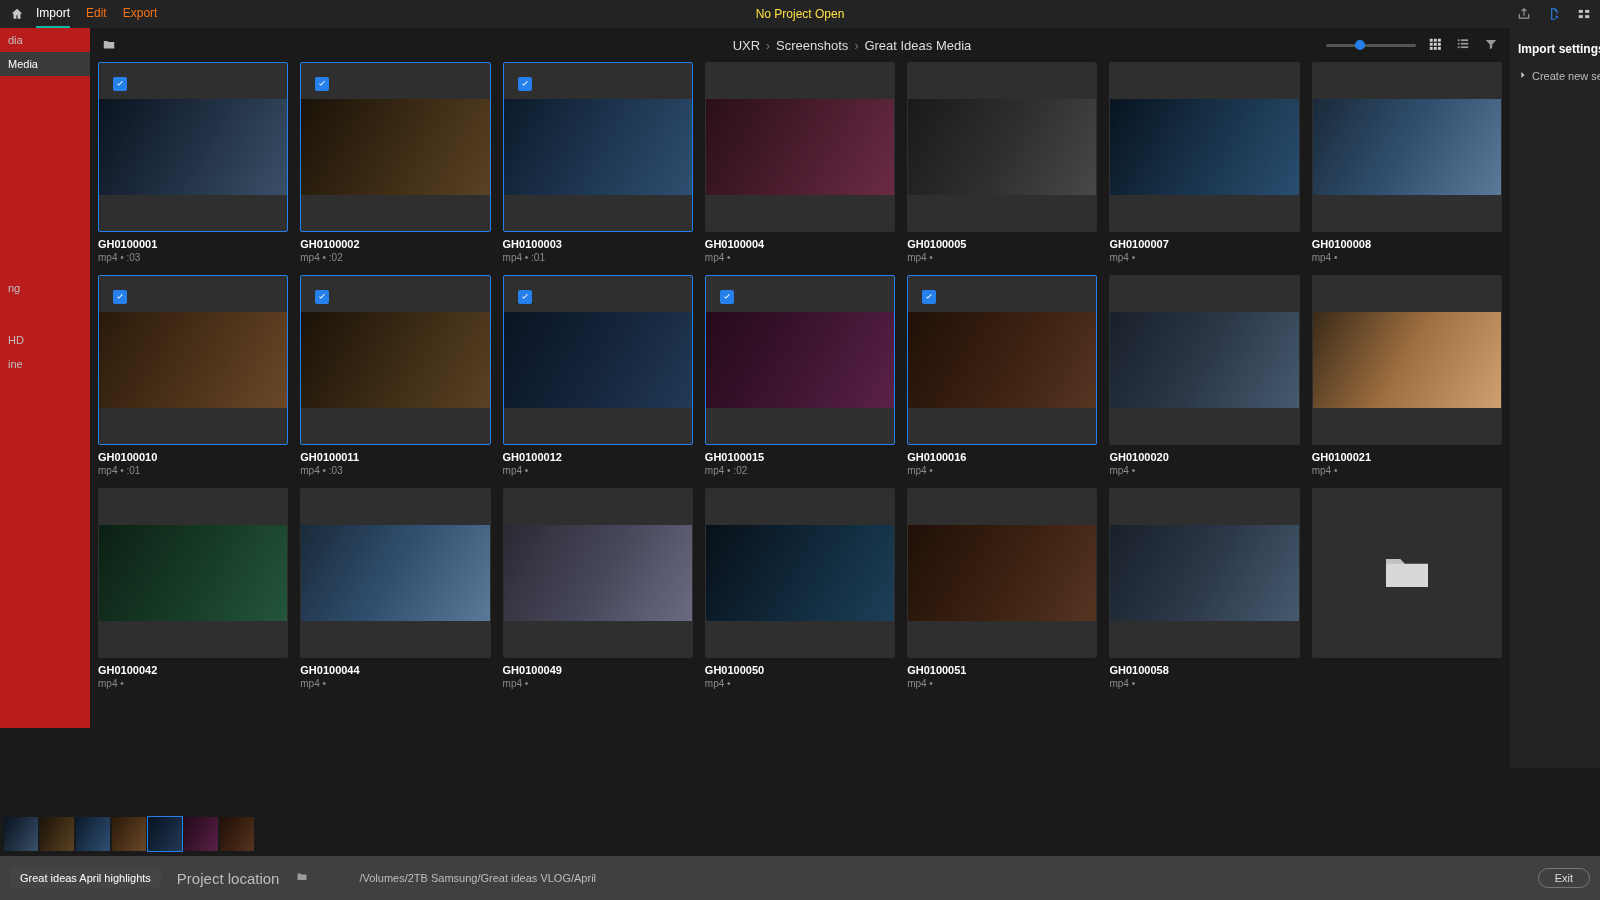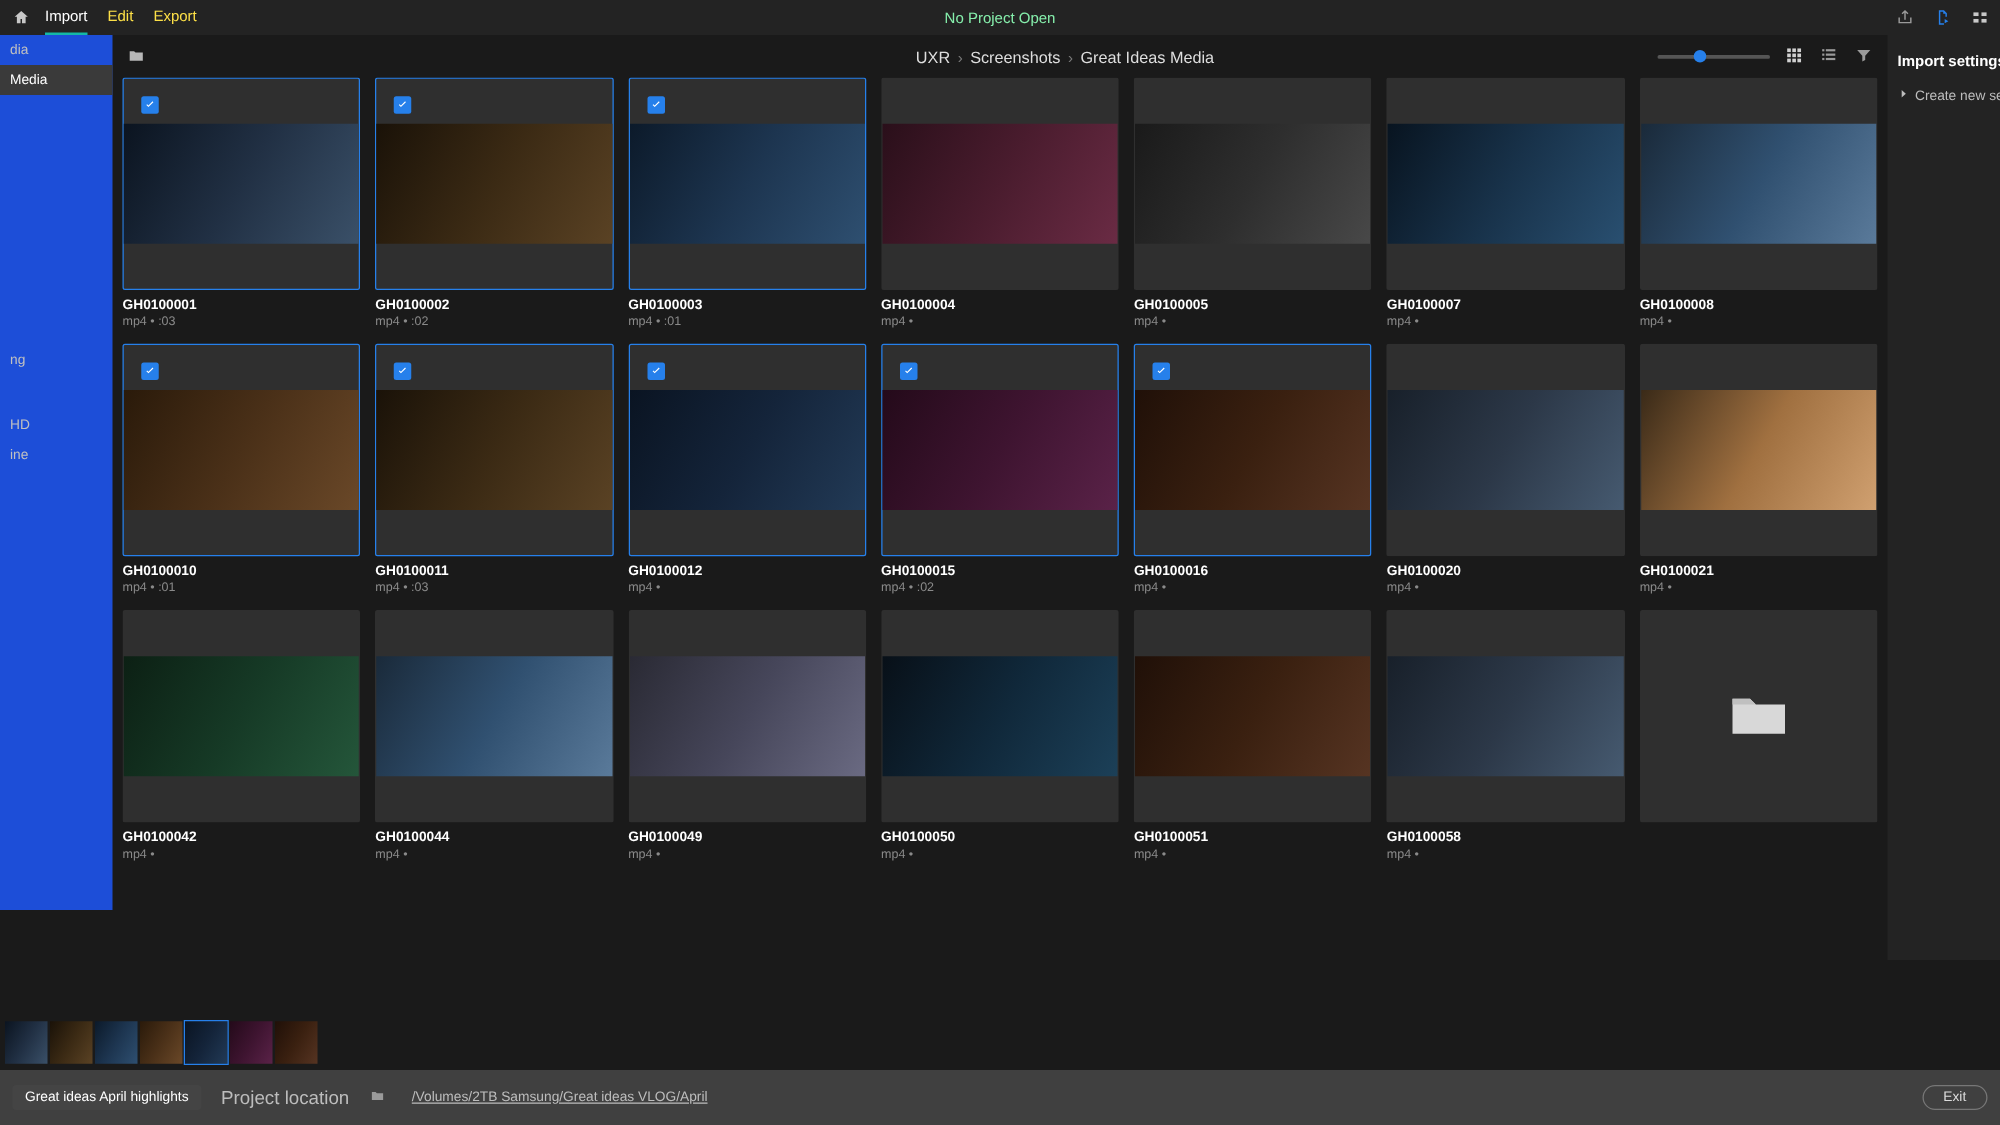--- a/index.html
+++ b/index.html
@@ -2,39 +2,39 @@
 <html><head>
 <meta charset="utf-8">
 <style>
 * { margin:0; padding:0; box-sizing:border-box; font-family:"Segoe UI",Arial,sans-serif; }
 body { background:#1a1a1a; color:#e8e8e8; width:1600px; height:900px; overflow:hidden; position:relative; font-size:12px; }
 
 
 .topbar { height:28px; background:#232323; display:flex; align-items:center; padding:0 8px; position:relative; }
 .home-icon { width:18px; height:18px; display:flex; align-items:center; justify-content:center; cursor:pointer; margin-right:10px; }
 .tabs { display:flex; gap:16px; }
-.tab { color:#fde047; font-size:12px; padding:6px 0; cursor:pointer; }
+.tab { color:#f97316; font-size:12px; padding:6px 0; cursor:pointer; }
 .tab.active { color:#fff; border-bottom:2px solid #14b8a6; }
-.title-center { position:absolute; left:50%; transform:translateX(-50%); color:#86efac; font-size:12px; }
+.title-center { position:absolute; left:50%; transform:translateX(-50%); color:#fde047; font-size:12px; }
 .topbar-right { margin-left:auto; display:flex; gap:14px; }
 .topbar-right .ico { width:16px; height:16px; cursor:pointer; display:flex; align-items:center; justify-content:center; }
 
 
 .crumbrow { height:34px; display:flex; align-items:center; padding:0 0 0 100px; position:relative;justify-content:space-between; }
 .crumb-folder { width:18px; height:14px; margin-right:10px; }
 .crumb-item { color:#dedede; font-size:13px; cursor:pointer; }
 .crumb-sep { color:#7a7a7a; margin:0 6px; }
 .crumb-fav { margin-left:10px; color:#2680eb; }
 .crumb-tools { position:absolute; right:100px; display:flex; align-items:center; gap:12px; }
 .zoom-slider { width:90px; height:3px; background:#555; border-radius:2px; position:relative; }
 .zoom-thumb { width:10px; height:10px; background:#2680eb; border-radius:50%; position:absolute; left:32%; top:-4px; }
 .view-ico { width:16px; height:16px; cursor:pointer; color:#bdbdbd; }
 
 
-.leftbar { position:absolute; left:0; top:28px; width:90px; height:700px; background:#1d4ed8; }
+.leftbar { position:absolute; left:0; top:28px; width:90px; height:700px; background:#b91c1c; }
 .leftbar .sb-item { font-size:11px; color:#c0c0c0; padding:6px 8px; overflow:hidden; white-space:nowrap; }
 .leftbar .sb-item.active { background:#3a3a3a; color:#fff; }
 
 
 .rightpanel { position:absolute; right:0; top:28px; width:90px; height:740px; background:#232323; padding:14px 8px; }
 .rightpanel .rp-title { color:#fff; font-size:12px; font-weight:600; margin-bottom:14px; white-space:nowrap; }
 .rightpanel .rp-row { display:flex; align-items:center; color:#bdbdbd; font-size:11px; cursor:pointer; white-space:nowrap; }
 .rightpanel .rp-chevron { margin-right:4px; }
 
 
@@ -53,21 +53,21 @@
 
 
 .tray { position:absolute; left:0; right:0; bottom:44px; height:44px; background:#1a1a1a; display:flex; align-items:center; padding:0 4px; gap:2px; }
 .tray-thumb { width:34px; height:34px; background:linear-gradient(135deg,#1a2a3a,#2b3a4c 40%,#44556a); }
 .tray-thumb.hl { outline:1px solid #2680eb; }
 
 
 .footer { position:absolute; left:0; right:0; bottom:0; height:44px; background:#404040; display:flex; align-items:center; padding:0 10px; gap:16px; }
 .footer .pname { background:#444; padding:4px 10px; border-radius:3px; color:#fff; font-size:11px; }
 .footer .plabel { color:#bdbdbd; font-size:15px; }
-.footer .ppath { color:#bdbdbd; font-size:11px; text-decoration:underline; cursor:pointer; }
+.footer .ppath { color:#bdbdbd; font-size:11px; cursor:pointer;margin-left:30px; }
 .footer .folder-ico { margin-right:4px; }
 .footer .exit-btn { margin-left:auto; border:1px solid #777; border-radius:14px; padding:3px 16px; color:#ddd; font-size:11px; cursor:pointer; background:transparent; }
 
 
 .g0{background:linear-gradient(120deg,#0b1420,#213044 50%,#3a5068)}
 .g1{background:linear-gradient(120deg,#1a1208,#3b2a14 50%,#5a4224)}
 .g2{background:linear-gradient(120deg,#0c1a2a,#1d3550 50%,#2e4f70)}
 .g3{background:linear-gradient(120deg,#2a0f1a,#4a1c2e 50%,#6a2b44)}
 .g4{background:linear-gradient(120deg,#1a1a1a,#2e2e2e 50%,#484848)}
 .g5{background:linear-gradient(120deg,#081420,#18324a 50%,#294f70)}

